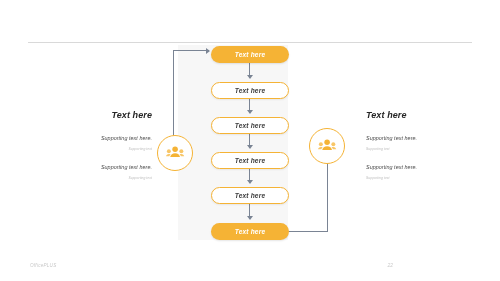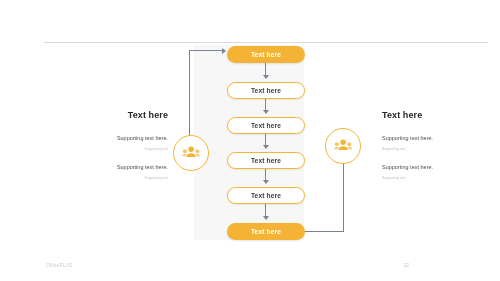--- a/index.html
+++ b/index.html
@@ -7,23 +7,24 @@
   body {
     font-family: "Liberation Sans", sans-serif;
     background: #ffffff;
     overflow: hidden;
     position: relative;
   }
 
   
   #slide {
     position: absolute;
-    left: 16px; top: 0;
+    left: 0; top: 0;
     width: 419px; height: 281px;
     background: #ffffff;
+    font-style: italic;
   }
 
   
   .top-rule {
     position: absolute;
     left: 28px; top: 42px;
     width: 444px; height: 1px;
     background: #d9d9d9;
   }
 

